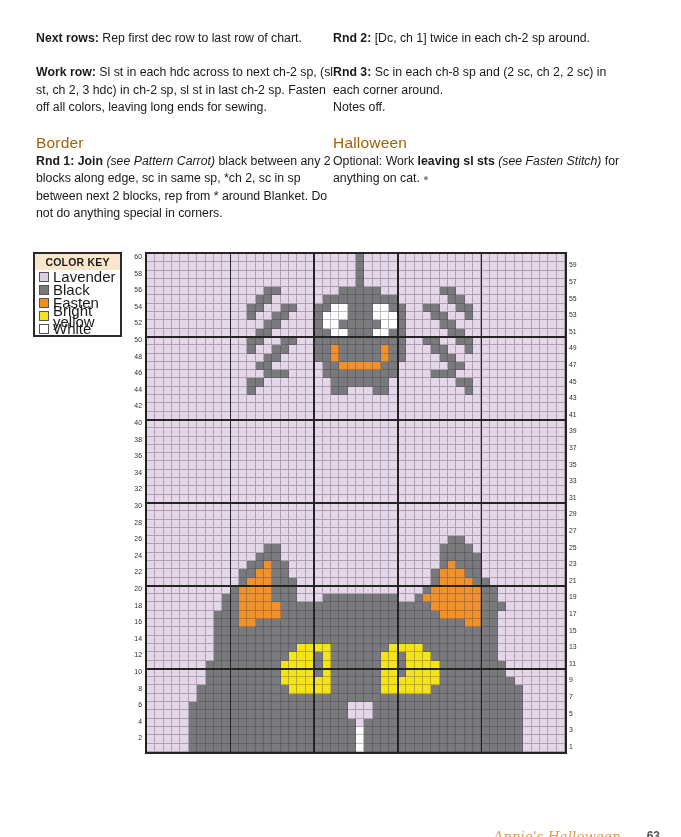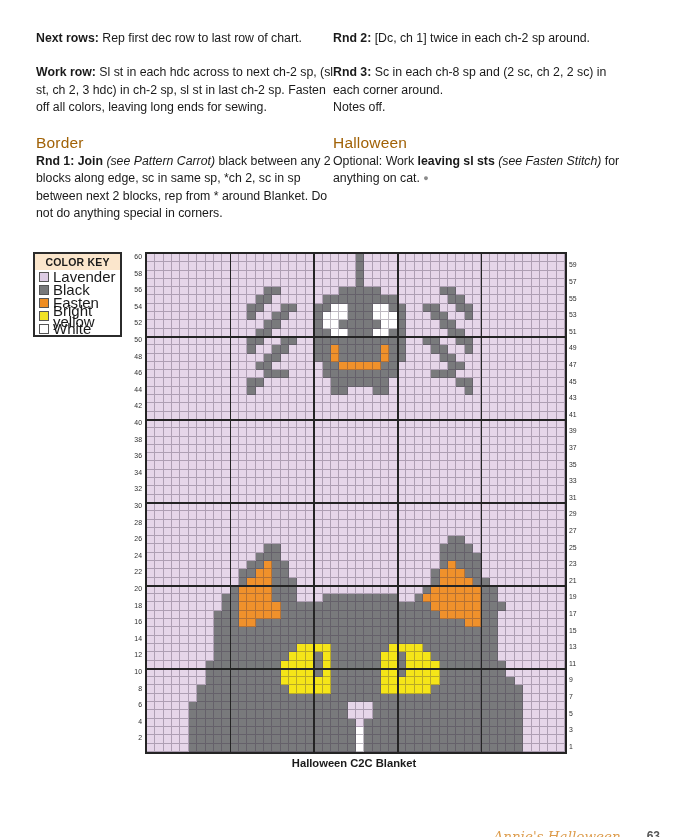--- a/index.html
+++ b/index.html
@@ -3180,21 +3180,20 @@
       <div class="rowlab right" style="top: 391.1px; left: 424px;">13</div>
       <div class="rowlab right" style="top: 407.7px; left: 424px;">11</div>
       <div class="rowlab right" style="top: 424.3px; left: 424px;">9</div>
       <div class="rowlab right" style="top: 440.9px; left: 424px;">7</div>
       <div class="rowlab right" style="top: 457.5px; left: 424px;">5</div>
       <div class="rowlab right" style="top: 474.1px; left: 424px;">3</div>
       <div class="rowlab right" style="top: 490.7px; left: 424px;">1</div>
     </div>
 
   <div id="caption" style="left: 145px; top: 757px; width: 418px;">
-    <div class="cap-title">Halloween C2C Blanket</div>
   </div>
 
   <div id="footer">
     <span class="pub">Annie's Halloween</span>
     <span class="pagenum">63</span>
   </div>
 
 </div>
 
 </body></html>

